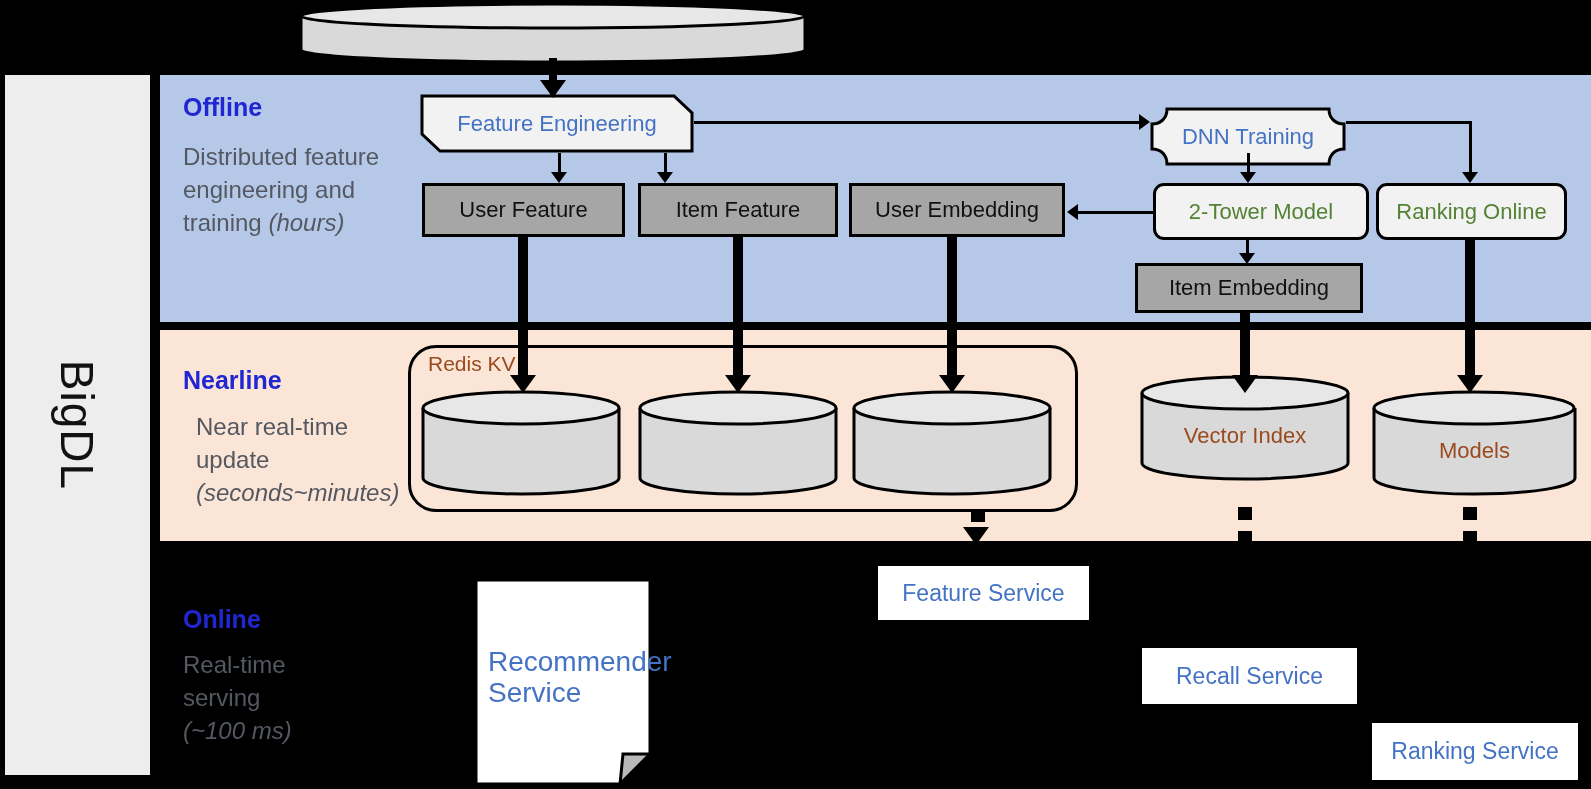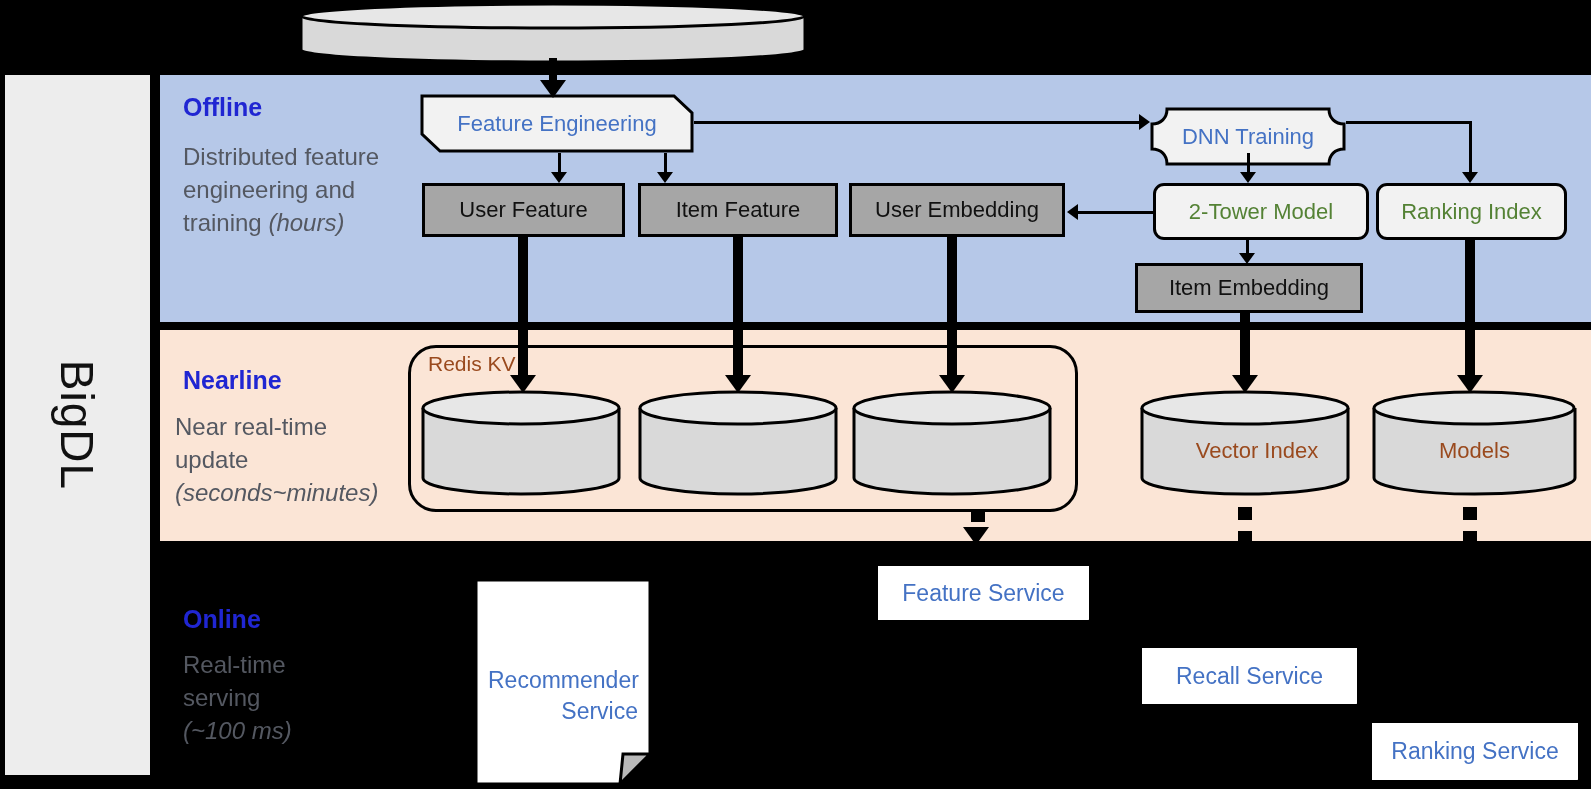--- a/index.html
+++ b/index.html
@@ -31,21 +31,21 @@
   .cyl .lbl{position:absolute;left:0;right:0;top:48px;text-align:center;font-size:22px;color:#9a4a1e;}
   .redis-box{position:absolute;left:408px;top:345px;width:670px;height:167px;border:3px solid #000;
            border-radius:28px;box-sizing:border-box;}
   .redis-lbl{position:absolute;left:428px;top:352px;font-size:21px;color:#9a4a1e;}
   
   .svc{position:absolute;background:#fff;display:flex;align-items:center;justify-content:center;
        font-size:23px;color:#4472c4;}
   .svc .fold{position:absolute;right:-3px;bottom:-9px;width:0;height:0;
        border-left:14px solid transparent;border-bottom:12px solid #000;}
   .doc{position:absolute;}
-  .doc .lbl{position:absolute;left:0;right:0;top:87px;text-align:right;font-size:23px;line-height:31px;
+  .doc .lbl{position:absolute;left:0;right:0;top:68px;text-align:left;font-size:28px;line-height:31px;
        color:#4472c4;padding:0 14px;}
   
   .vline{position:absolute;background:#000;}
   .hline{position:absolute;background:#000;}
   .ah-down-thin{position:absolute;width:0;height:0;border-left:8px solid transparent;
        border-right:8px solid transparent;border-top:11px solid #000;}
   .ah-down-thick{position:absolute;width:0;height:0;border-left:13px solid transparent;
        border-right:13px solid transparent;border-top:18px solid #000;}
   .ah-right{position:absolute;width:0;height:0;border-top:8px solid transparent;
        border-bottom:8px solid transparent;border-left:11px solid #000;}
@@ -72,21 +72,21 @@
     </svg>
   </div>
 
   <div class="sec-title" style="left:183px;top:93px;">Offline</div>
   <div class="sec-desc" style="left:183px;top:140px;width:215px;">
     <span>Distributed feature engineering and training</span>
     <em>(hours)</em>
   </div>
 
   <div class="sec-title" style="left:183px;top:366px;">Nearline</div>
-  <div class="sec-desc" style="left:175px;top:410px;width:200px;">
+  <div class="sec-desc" style="left:196px;top:410px;width:200px;">
     <span>Near real-time update</span>
     <em class="blk">(seconds~minutes)</em>
   </div>
 
   <div class="sec-title" style="left:183px;top:605px;">Online</div>
   <div class="sec-desc" style="left:183px;top:648px;width:130px;">
     <span>Real-time serving</span>
     <em class="blk">(~100 ms)</em>
   </div>
 
@@ -114,21 +114,21 @@
     <span>User Embedding</span>
   </div>
   <div class="darkbox" style="left:1135px;top:263px;width:228px;height:50px;">
     <span>Item Embedding</span>
   </div>
 
   <div class="roundbox" style="left:1153px;top:183px;width:216px;height:57px;">
     <span>2-Tower Model</span>
   </div>
   <div class="roundbox" style="left:1376px;top:183px;width:191px;height:57px;">
-    <span>Ranking Index</span>
+    <span>Ranking Online</span>
   </div>
 
   <div class="redis-box"></div>
   <div class="redis-lbl">Redis KV</div>
 
   <div class="cyl" style="left:421px;top:390px;width:200px;height:118px;">
     <svg width="200" height="118" viewBox="0 0 200 118">
       <path d="M2,18 V88 a98,16 0 0 0 196,0 V18" fill="#d9d9d9" stroke="#000" stroke-width="3"></path>
       <ellipse cx="100" cy="18" rx="98" ry="16" fill="#e7e7e7" stroke="#000" stroke-width="3"></ellipse>
     </svg>
@@ -139,21 +139,21 @@
       <ellipse cx="100" cy="18" rx="98" ry="16" fill="#e7e7e7" stroke="#000" stroke-width="3"></ellipse>
     </svg>
   </div>
   <div class="cyl" style="left:852px;top:390px;width:200px;height:118px;">
     <svg width="200" height="118" viewBox="0 0 200 118">
       <path d="M2,18 V88 a98,16 0 0 0 196,0 V18" fill="#d9d9d9" stroke="#000" stroke-width="3"></path>
       <ellipse cx="100" cy="18" rx="98" ry="16" fill="#e7e7e7" stroke="#000" stroke-width="3"></ellipse>
     </svg>
   </div>
 
-  <div class="cyl" style="left:1140px;top:390px;width:234px;height:118px;">
+  <div class="cyl" style="left:1140px;top:375px;width:210px;height:118px;">
     <svg width="210" height="118" viewBox="0 0 210 118">
       <path d="M2,18 V88 a103,16 0 0 0 206,0 V18" fill="#d9d9d9" stroke="#000" stroke-width="3"></path>
       <ellipse cx="105" cy="18" rx="103" ry="16" fill="#e7e7e7" stroke="#000" stroke-width="3"></ellipse>
     </svg>
     <div class="lbl">Vector Index</div>
   </div>
   <div class="cyl" style="left:1372px;top:390px;width:205px;height:118px;">
     <svg width="205" height="118" viewBox="0 0 205 118">
       <path d="M2,18 V88 a100,16 0 0 0 201,0 V18" fill="#d9d9d9" stroke="#000" stroke-width="3"></path>
       <ellipse cx="102" cy="18" rx="100" ry="16" fill="#e7e7e7" stroke="#000" stroke-width="3"></ellipse>

